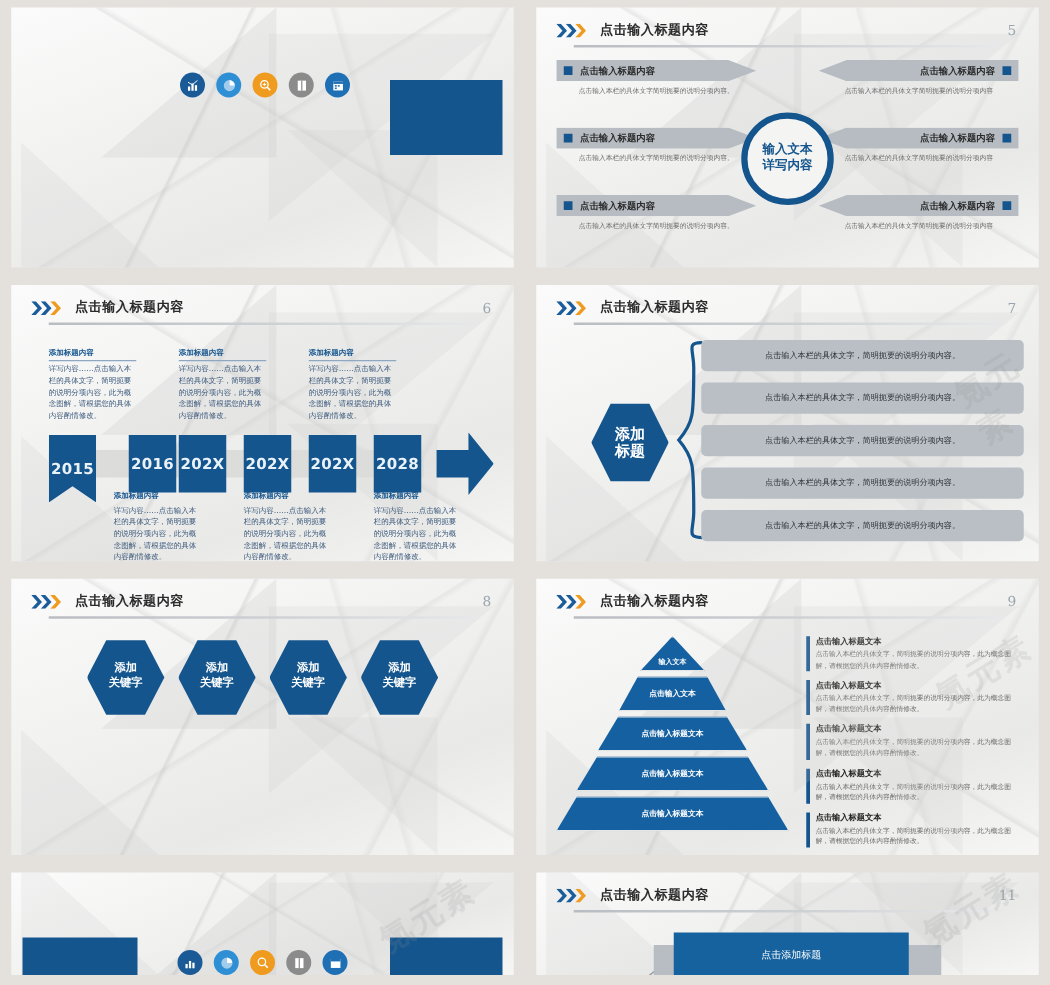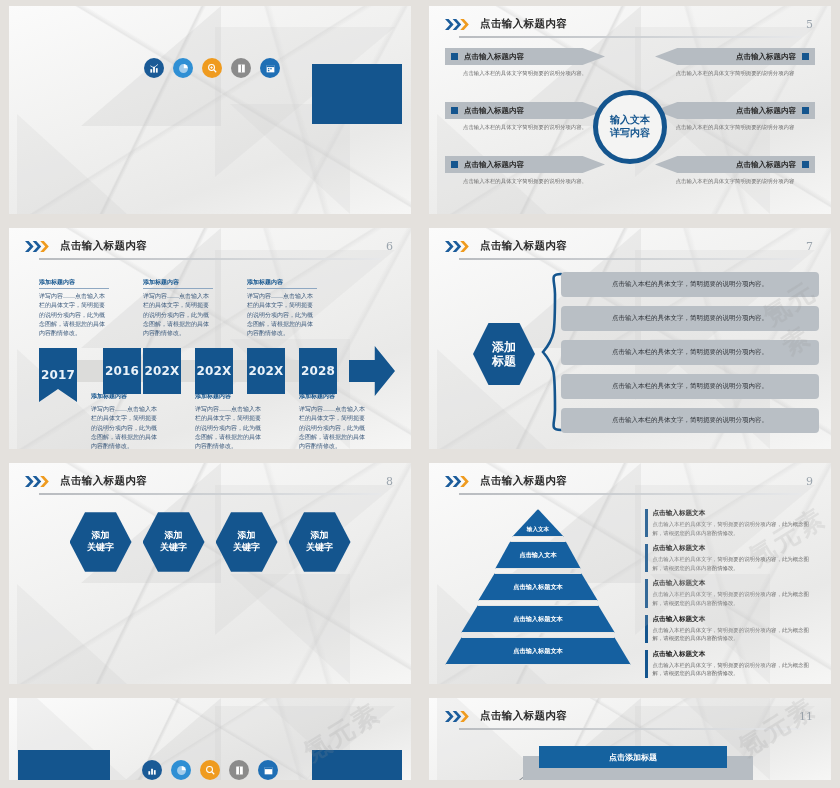--- a/index.html
+++ b/index.html
@@ -149,22 +149,22 @@
 
   
   .cover10-left { position:absolute; left:9px; bottom:0; width:92px; height:30px; background:#14558e; }
   .cover10-right { position:absolute; right:9px; bottom:0; width:90px; height:30px; background:#14558e; }
   .cover10-icons { position:absolute; left:50%; bottom:0; transform:translateX(-50%); display:flex; gap:9px; }
 
   
   .s11-body { position:relative; margin-top:16px; height:60px; }
   .s11-card { position:absolute; left:94px; right:78px; top:10px; background:#b7bdc3; height:80px; padding-top:24px;}
   .s11-title {
-    position:absolute; left:110px; right:104px; top:0px; height:22px; background:#15629f;
-    color:#fff; font-size:8px; font-weight:bold; display:flex; align-items:center; justify-content:center;
+    position:absolute; left:110px; right:104px; top:0px; height:34px; background:#15629f;
+    color:#fff; font-size:8px; font-weight:normal; display:flex; align-items:center; justify-content:center;
   }
   .s11-line { position:absolute; left:62px; top:56px; width:46px; height:1px; background:#8d949a; transform:rotate(-38deg); transform-origin:left center;}
 
   .wm { position:absolute; color:rgba(150,150,150,.17); font-size:26px; font-weight:bold;
         transform:rotate(-32deg); pointer-events:none; letter-spacing:2px; }
 </style>
 </head>
 <body>
 
 <div class="grid">
@@ -319,21 +319,21 @@
           <span class="pageno">6</span>
         </div>
         <div class="hrule"></div>
       </div>
 
       <div class="tl">
         <div class="tl-axis"></div>
         <div class="tl-arrow"></div>
 
         <div class="tl-ribbon notch" style="left:14px;">
-            <span>2017</span>
+            <span>2015</span>
           </div>
         <div class="tl-ribbon" style="left:66px;margin-left:12px;">
             <span>2016</span>
           </div>
         <div class="tl-ribbon" style="left:118px;">
             <span>202X</span>
           </div>
         <div class="tl-ribbon" style="left:170px;">
             <span>202X</span>
           </div>

